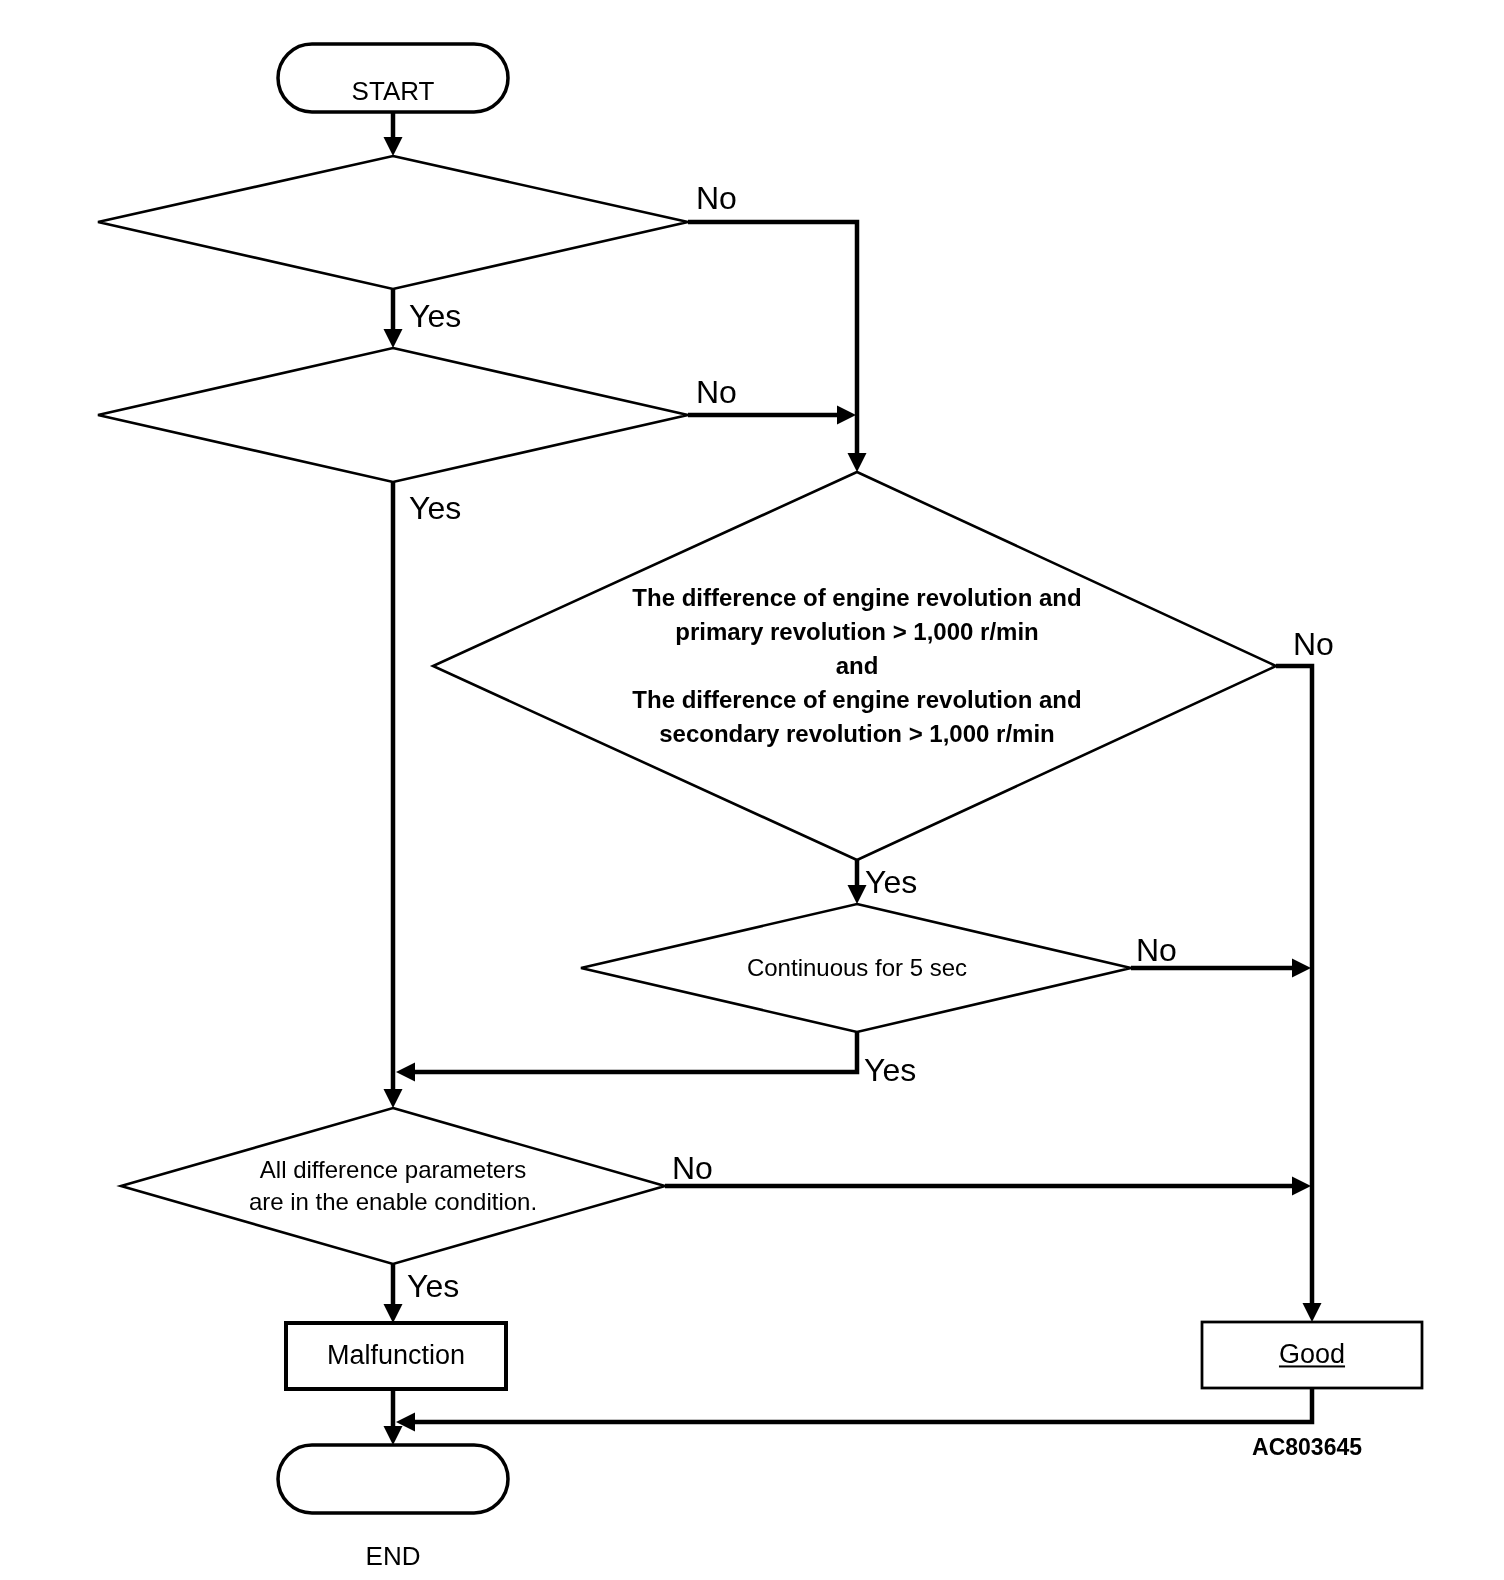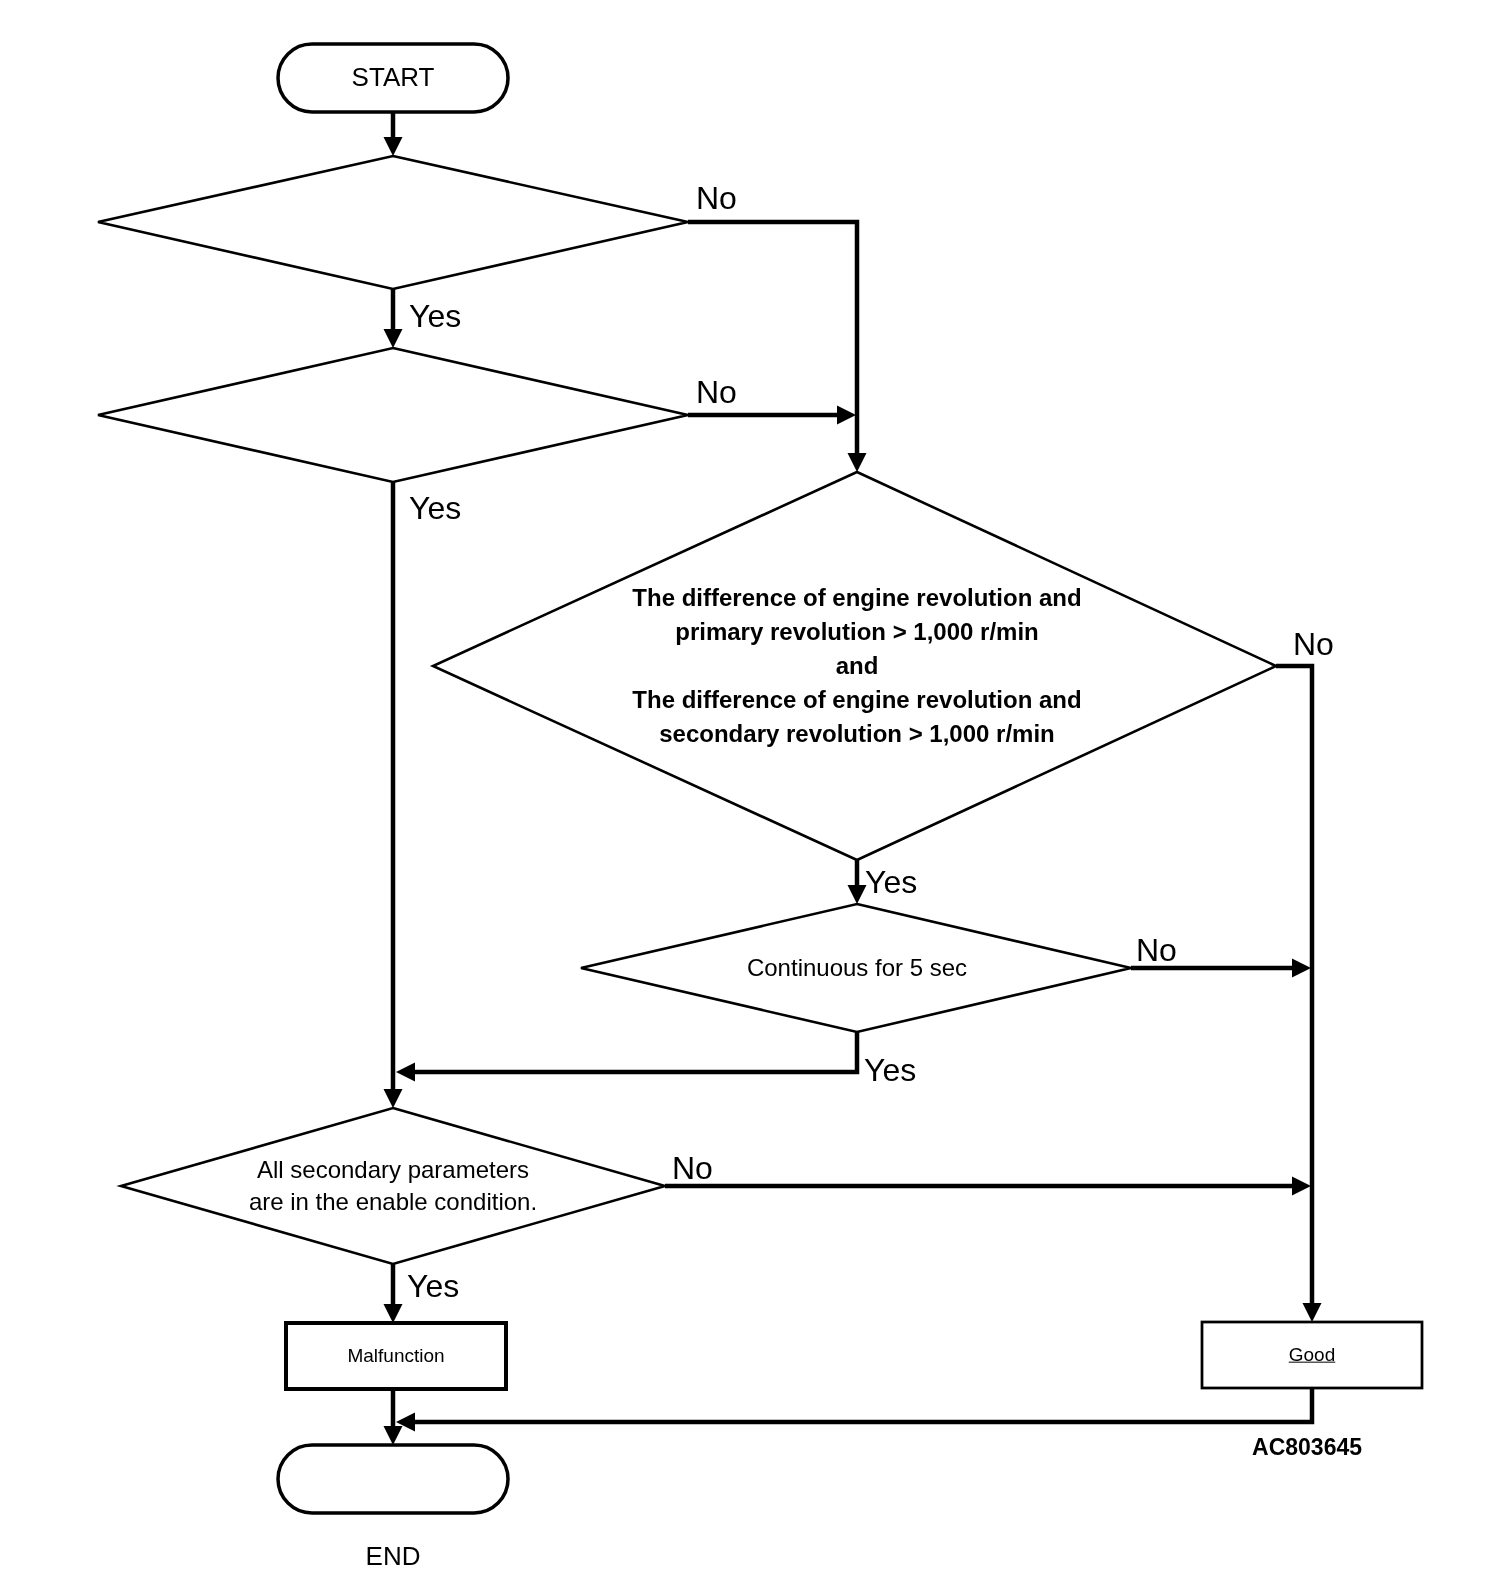--- a/index.html
+++ b/index.html
@@ -43,21 +43,21 @@
     text-align: center;
     line-height: 1.3;
   }
   .node-label {
     transform: translate(-50%, -50%);
     font-size: 24px;
   }
   .big-label   { line-height: 34px; }
   .two-label   { line-height: 32px; }
   .term-label  { font-size: 26px; }
-  .proc-label  { font-size: 19px; }
+  .proc-label  { font-size: 27px; }
   .edge-label {
     font-size: 32px;
   }
   .figure-code {
     position: absolute;
     font-size: 23px;
     font-weight: bold;
     white-space: pre;
   }
 </style>
@@ -106,33 +106,33 @@
       <polygon class="shape diamond" points="393,348 688,415 393,482 98,415"></polygon>
       <polygon class="shape diamond" points="857,472 1276,666 857,860 433,666"></polygon>
       <polygon class="shape diamond" points="857,904 1131,968 857,1032 581,968"></polygon>
       <polygon class="shape diamond" points="393,1108 665,1186 393,1264 121,1186"></polygon>
       <rect class="shape proc-thick" x="286" y="1323" width="220" height="66"></rect>
       <rect class="shape proc-thin" x="1202" y="1322" width="220" height="66"></rect>
       <rect class="shape terminator" x="278" y="1445" width="230" height="68" rx="34" ry="34"></rect>
     </g>
   </svg>
 
-  <div class="lbl node-label term-label" style="left:393px; top:78px;">START</div>
+  <div class="lbl node-label term-label" style="left:393px; top:92px;">START</div>
 
 
 
   <div class="lbl node-label big-label" style="left:857px; top:666px;font-weight:bold;">The difference of engine revolution and
 primary revolution &gt; 1,000 r/min
 and
 The difference of engine revolution and
 secondary revolution &gt; 1,000 r/min</div>
 
   <div class="lbl node-label" style="left:857px; top:968px;">Continuous for 5 sec</div>
 
-  <div class="lbl node-label two-label" style="left:393px; top:1186px;">All secondary parameters
+  <div class="lbl node-label two-label" style="left:393px; top:1186px;">All difference parameters
 are in the enable condition.</div>
 
   <div class="lbl node-label proc-label" style="left:396px; top:1356px;">Malfunction</div>
 
   <div class="lbl node-label proc-label" style="left:1312px; top:1355px;text-decoration:underline;">Good</div>
 
   <div class="lbl node-label term-label" style="left:393px; top:1557px;">END</div>
 
   <div class="lbl edge-label" style="left:696px; top:178px;">No</div>
   <div class="lbl edge-label" style="left:409px; top:296px;">Yes</div>

